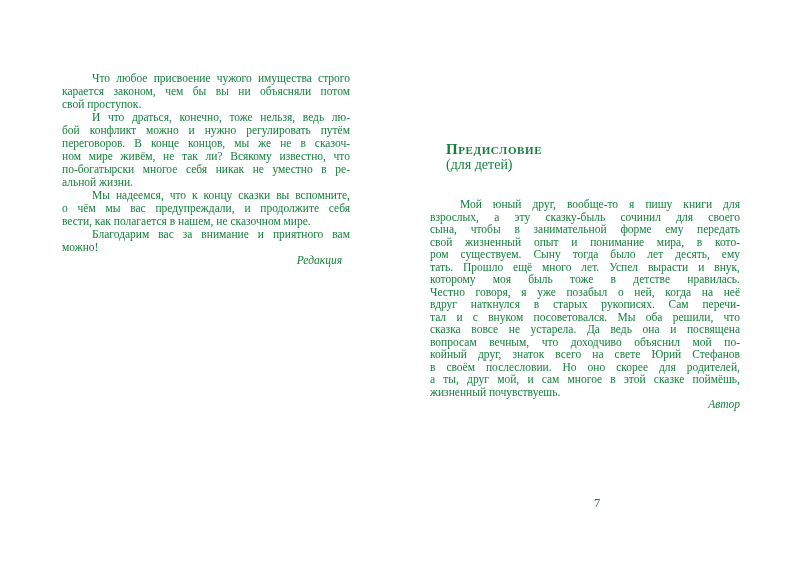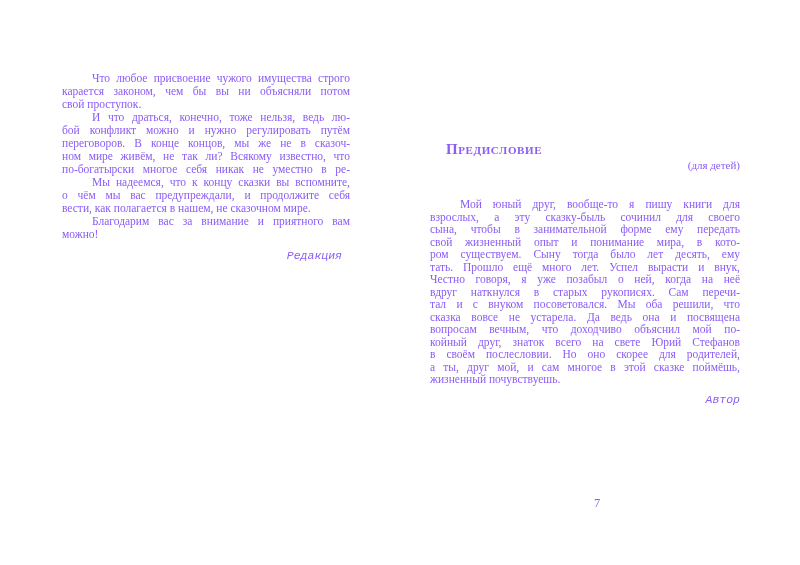--- a/index.html
+++ b/index.html
@@ -7,21 +7,21 @@
     padding: 0;
     background: #ffffff;
   }
   .spread {
     position: relative;
     width: 800px;
     height: 526px;
     background: #ffffff;
     overflow: hidden;
     font-family: "Liberation Serif", "DejaVu Serif", serif;
-    color: #8b5cf6;
+    color: #15803d;
   }
   .col {
     position: absolute;
     font-size: 11.5px;
   }
   .left-col {
     left: 62px;
     top: 72px;
     width: 288px;
     line-height: 13px;
@@ -41,37 +41,36 @@
   .line.last {
     text-align-last: left;
   }
   .line.indent {
     padding-left: 30px;
     box-sizing: border-box;
   }
   .signature {
     font-style: italic;
     text-align: right;
-    margin-top: 8px;
-    font-family: Liberation Mono, monospace;
+    margin-top: 0;
   }
   .left-col .signature { padding-right: 8px; }
   .chapter-heading {
     font-weight: bold;
     font-variant: small-caps;
     font-size: 15px;
     line-height: 18px;
     letter-spacing: 0.6px;
     text-align: left;
     margin: 0 0 0 16px;
   }
   .chapter-subheading {
-    font-size: 11px;
+    font-size: 14px;
     line-height: 14px;
-    text-align: right;
+    text-align: left;
     margin-left: 16px;
   }
   .right-body { margin-top: 26px; }
   .page-number {
     position: absolute;
     left: 430px;
     top: 496px;
     width: 310px;
     text-align: center;
     padding-left: 24px;
@@ -90,20 +89,21 @@
           <div class="line indent">Что любое присвоение чужого имущества строго</div>
           <div class="line">карается законом, чем бы вы ни объясняли потом</div>
           <div class="line last">свой проступок.</div>
         </div>
         <div class="para">
           <div class="line indent">И что драться, конечно, тоже нельзя, ведь лю-</div>
           <div class="line">бой конфликт можно и нужно регулировать путём</div>
           <div class="line">переговоров. В конце концов, мы же не в сказоч-</div>
           <div class="line">ном мире живём, не так ли? Всякому известно, что</div>
           <div class="line">по-богатырски многое себя никак не уместно в ре-</div>
+          <div class="line last">альной жизни.</div>
         </div>
         <div class="para">
           <div class="line indent">Мы надеемся, что к концу сказки вы вспомните,</div>
           <div class="line">о чём мы вас предупреждали, и продолжите себя</div>
           <div class="line last">вести, как полагается в нашем, не сказочном мире.</div>
         </div>
         <div class="para">
           <div class="line indent">Благодарим вас за внимание и приятного вам</div>
           <div class="line last">можно!</div>
         </div>
@@ -115,20 +115,21 @@
     <h1 class="chapter-heading">Предисловие</h1>
     <div class="chapter-subheading">(для детей)</div>
     <div class="right-body">
         <div class="para">
           <div class="line indent">Мой юный друг, вообще-то я пишу книги для</div>
           <div class="line">взрослых, а эту сказку-быль сочинил для своего</div>
           <div class="line">сына, чтобы в занимательной форме ему передать</div>
           <div class="line">свой жизненный опыт и понимание мира, в кото-</div>
           <div class="line">ром существуем. Сыну тогда было лет десять, ему</div>
           <div class="line">тать. Прошло ещё много лет. Успел вырасти и внук,</div>
+          <div class="line">которому моя быль тоже в детстве нравилась.</div>
           <div class="line">Честно говоря, я уже позабыл о ней, когда на неё</div>
           <div class="line">вдруг наткнулся в старых рукописях. Сам перечи-</div>
           <div class="line">тал и с внуком посоветовался. Мы оба решили, что</div>
           <div class="line">сказка вовсе не устарела. Да ведь она и посвящена</div>
           <div class="line">вопросам вечным, что доходчиво объяснил мой по-</div>
           <div class="line">койный друг, знаток всего на свете Юрий Стефанов</div>
           <div class="line">в своём послесловии. Но оно скорее для родителей,</div>
           <div class="line">а ты, друг мой, и сам многое в этой сказке поймёшь,</div>
           <div class="line last">жизненный почувствуешь.</div>
         </div>

